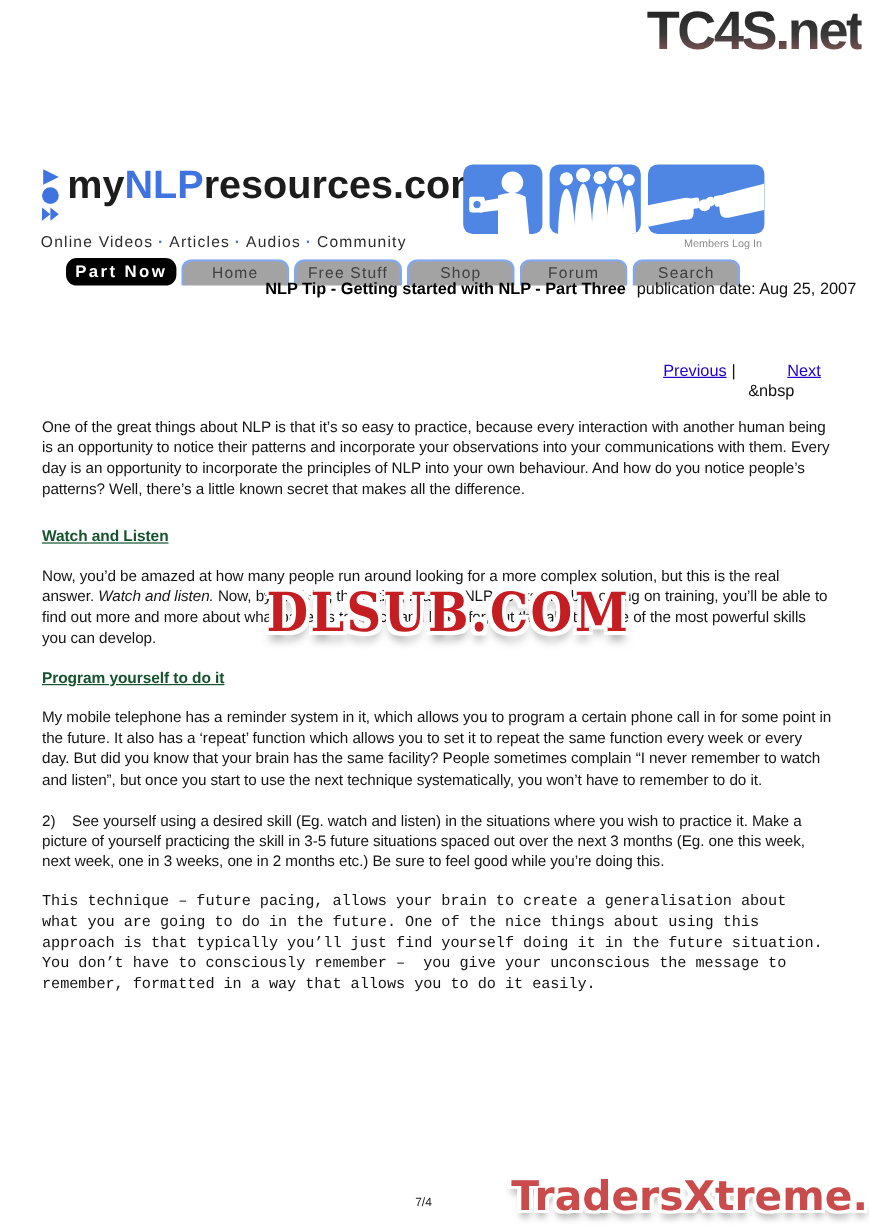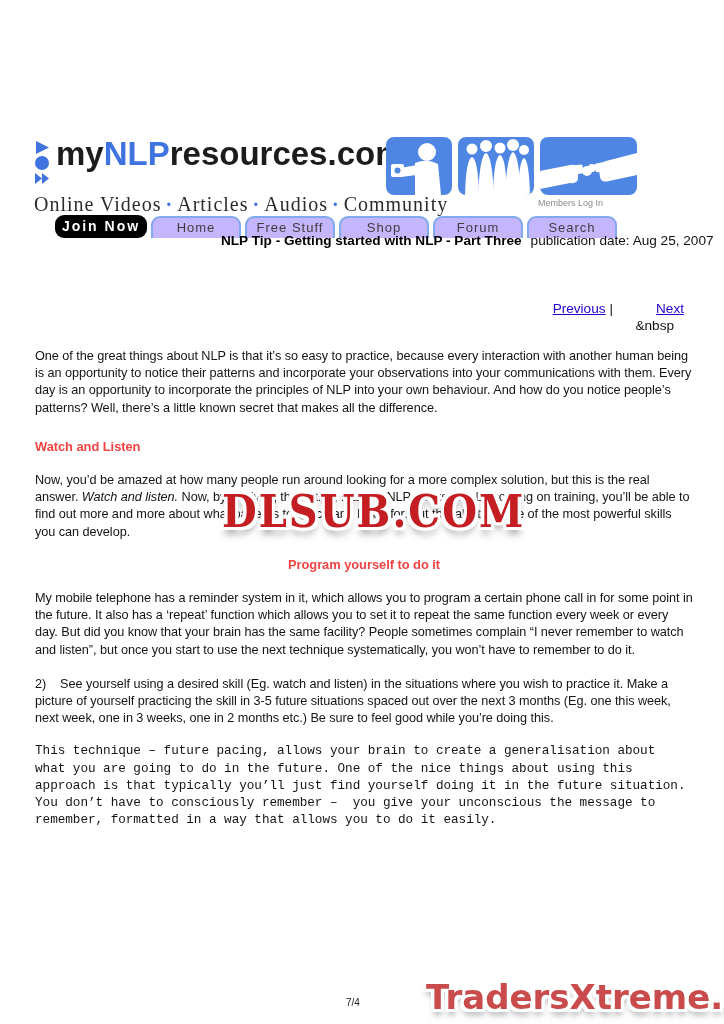--- a/index.html
+++ b/index.html
@@ -11,56 +11,56 @@
         font-family:"Liberation Sans",sans-serif;
         background:linear-gradient(#242424 15%,#3a3a3a 55%,#7c5252 82%,#956a6a 100%);
         -webkit-background-clip:text;background-clip:text;color:transparent;}
 
   
   .logo-row{position:absolute;left:34px;top:136px;}
   .logo-line{display:flex;align-items:flex-start;}
   .logo-icon{margin:4px 4px 0 0;}
   .brand{font-size:33px;font-weight:bold;letter-spacing:0px;color:#1c1c1c;line-height:36px;}
   .brand .blue{color:#3f74e0;}
-  .tagline{margin-top:3px;font-size:20px;color:#2c2c2c;letter-spacing:1px;font-family:Liberation Serif, serif;}
+  .tagline{margin-top:3px;font-size:13px;color:#2c2c2c;letter-spacing:1px;}
   .tagline .dot{color:#3f74e0;padding:0 4px;font-weight:bold;}
 
   .tiles{position:absolute;left:386px;top:137px;display:flex;}
   .tile{background:#4f86e4;border-radius:8px;height:58px;margin-right:6px;overflow:hidden;}
   .t1{width:66px;} .t2{width:76px;} .t3{width:97px;margin-right:0;}
-  .members{position:absolute;left:498px;top:198px;width:105px;text-align:right;
+  .members{position:absolute;left:530px;top:198px;width:105px;text-align:right;
            font-size:9px;color:#8a8a8a;}
 
   
   .nav{position:absolute;left:55px;top:214px;display:flex;align-items:flex-end;height:24px;}
   .join{width:92px;height:23px;line-height:23px;background:#000;color:#fff;text-align:center;
         font-size:14px;font-weight:bold;letter-spacing:2px;border-radius:9px;cursor:pointer;}
-  .tab{width:86px;height:20px;line-height:20px;margin-left:4px;background:#c4b5fd;text-align:center;
+  .tab{width:86px;height:20px;line-height:20px;margin-left:4px;background:#a3a3a3;text-align:center;
        border:2px solid #82a9f0;border-bottom:none;border-radius:9px 9px 0 0;
        font-size:13px;color:#3f3f3f;letter-spacing:1px;cursor:pointer;}
 
   
   .title-row{position:absolute;left:193px;top:233px;font-size:13.6px;white-space:nowrap;padding-left:28px;}
   .title-row b{color:#000;}
   .pubdate{margin-left:9px;color:#111;}
 
   
   .pager{position:absolute;right:40px;top:301px;text-align:right;font-size:13.6px;}
   .pager a{color:#2200cc;text-decoration:underline;cursor:pointer;padding-left:39px;}
   .pager .sep{color:#111;padding:0 4px;}
-  .nbsp-line{margin-top:2px;margin-right:10px;color:#111;}
+  .nbsp-line{margin-top:2px;margin-right:22px;color:#111;}
 
   
   .article{position:absolute;left:35px;top:348px;width:658px;font-size:12.7px;
            line-height:17.2px;color:#141414;letter-spacing:-0.05px;}
   .article p{margin:0;}
-  .article h4{margin:0;font-size:12.9px;font-weight:bold;color:#ef4444;}
+  .article h4{margin:0;font-size:12.9px;font-weight:bold;color:#14532d;text-decoration:underline;}
   .mt-h1{margin-top:21px !important;}
   .mt-p{margin-top:17px !important;}
-  .mt-h2{margin-top:15px !important;text-align:center;}
+  .mt-h2{margin-top:15px !important;}
   .mt-p5{margin-top:15px !important;font-family:Liberation Mono, monospace;}
   .mt-h3{margin-top:8px !important;}
   .ital{font-style:italic;}
 
   
   .dlsub{position:absolute;left:222px;top:484px;font-family:"DejaVu Serif",serif;
          font-weight:bold;font-size:40px;letter-spacing:2px;color:#c41e22;
          transform:scaleY(1.12);transform-origin:top left;
          text-shadow:-3px -3px 0 #fff,3px -3px 0 #fff,-3px 3px 0 #fff,3px 3px 0 #fff,
                      -3px 0 0 #fff,3px 0 0 #fff,0 -3px 0 #fff,0 3px 0 #fff,
@@ -70,20 +70,21 @@
          text-shadow:-3px -3px 0 #fff,3px -3px 0 #fff,-3px 3px 0 #fff,3px 3px 0 #fff,
                      -3px 0 0 #fff,3px 0 0 #fff,0 -3px 0 #fff,0 3px 0 #fff,
                      0 6px 6px rgba(100,100,100,0.6);}
   .pagenum{position:absolute;left:346px;top:997px;font-size:10px;color:#222;}
 </style>
 </head>
 <body>
 
 <div class="page">
 
+  <div class="tc4s">TC4S.net</div>
 
   <div class="logo-row">
     <div class="logo-line">
       <span class="logo-icon">
         <svg width="18" height="46" viewBox="0 0 18 46">
           <path d="M2 1 L15 7.5 L2 14 Z" fill="#3f74e0"></path>
           <circle cx="8" cy="23" r="7" fill="#3f74e0"></circle>
           <path d="M1 33 L8 38.5 L1 44 Z" fill="#3f74e0"></path>
           <path d="M8 33 L15 38.5 L8 44 Z" fill="#3f74e0"></path>
         </svg>
@@ -132,21 +133,21 @@
           <path d="M97 16 L66 24 Q58 26 59 32 L60 40 Q61 46 69 44 L97 38 Z"></path>
           <rect x="55" y="26" width="9" height="9" rx="2" transform="rotate(-10 59 30)"></rect>
           <circle cx="52" cy="31" r="4"></circle>
         </g>
       </svg>
     </div>
   </div>
   <div class="members">Members Log In</div>
 
   <div class="nav">
-    <div class="join">Join Now</div>
+    <div class="join">Part Now</div>
     <div class="tab">Home</div>
     <div class="tab">Free Stuff</div>
     <div class="tab">Shop</div>
     <div class="tab">Forum</div>
     <div class="tab">Search</div>
   </div>
 
   <div class="title-row">
     <b>NLP Tip - Getting started with NLP - Part Three</b><span class="pubdate">publication date: Aug 25, 2007</span>
   </div>

